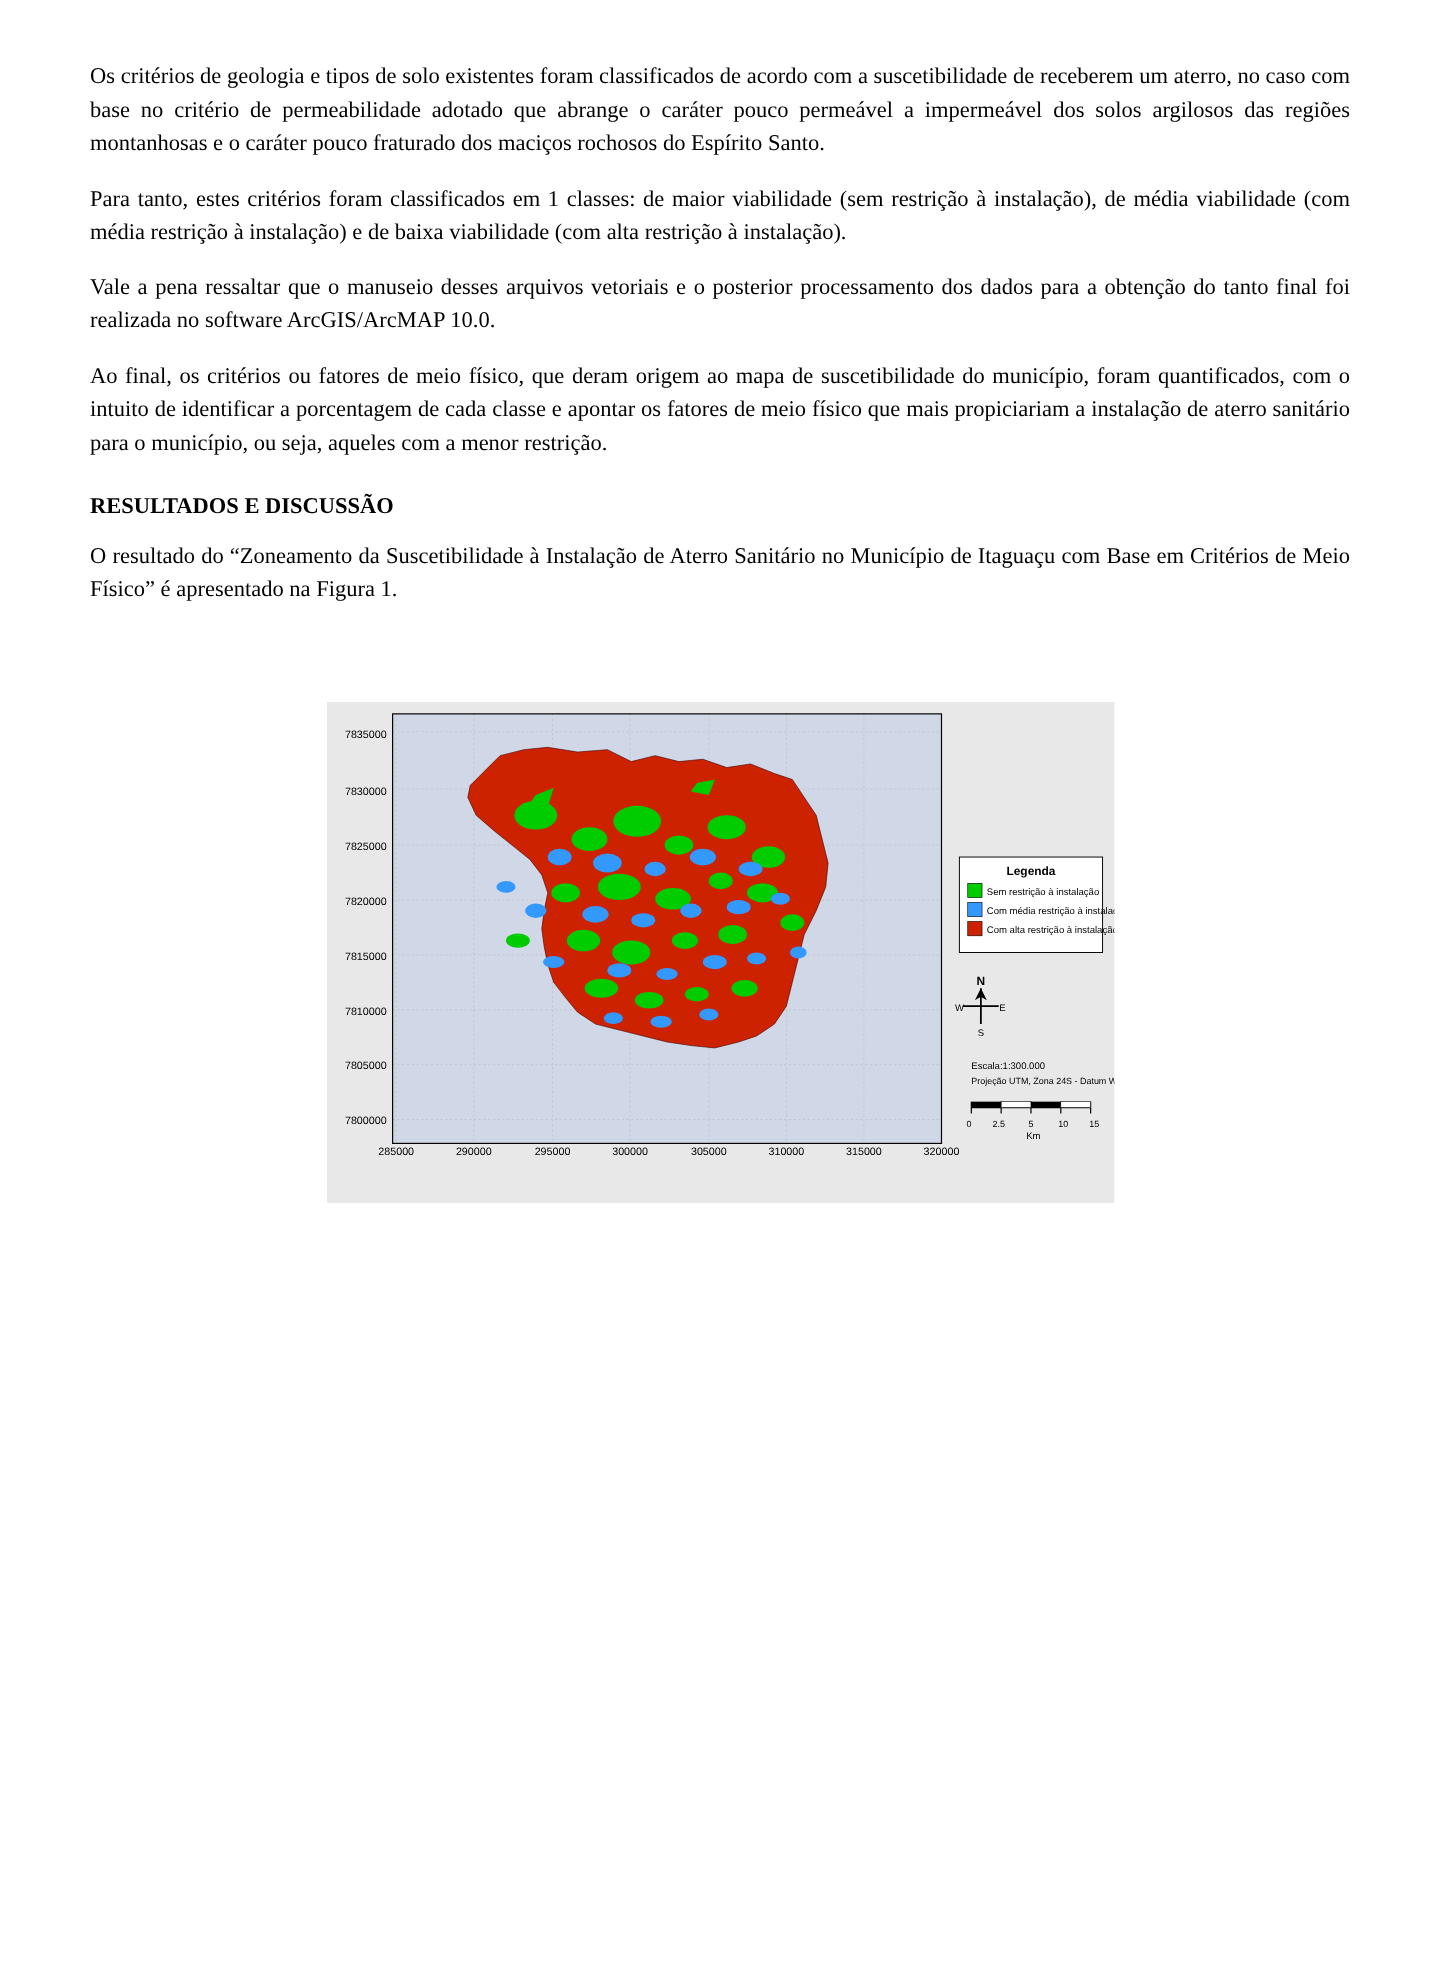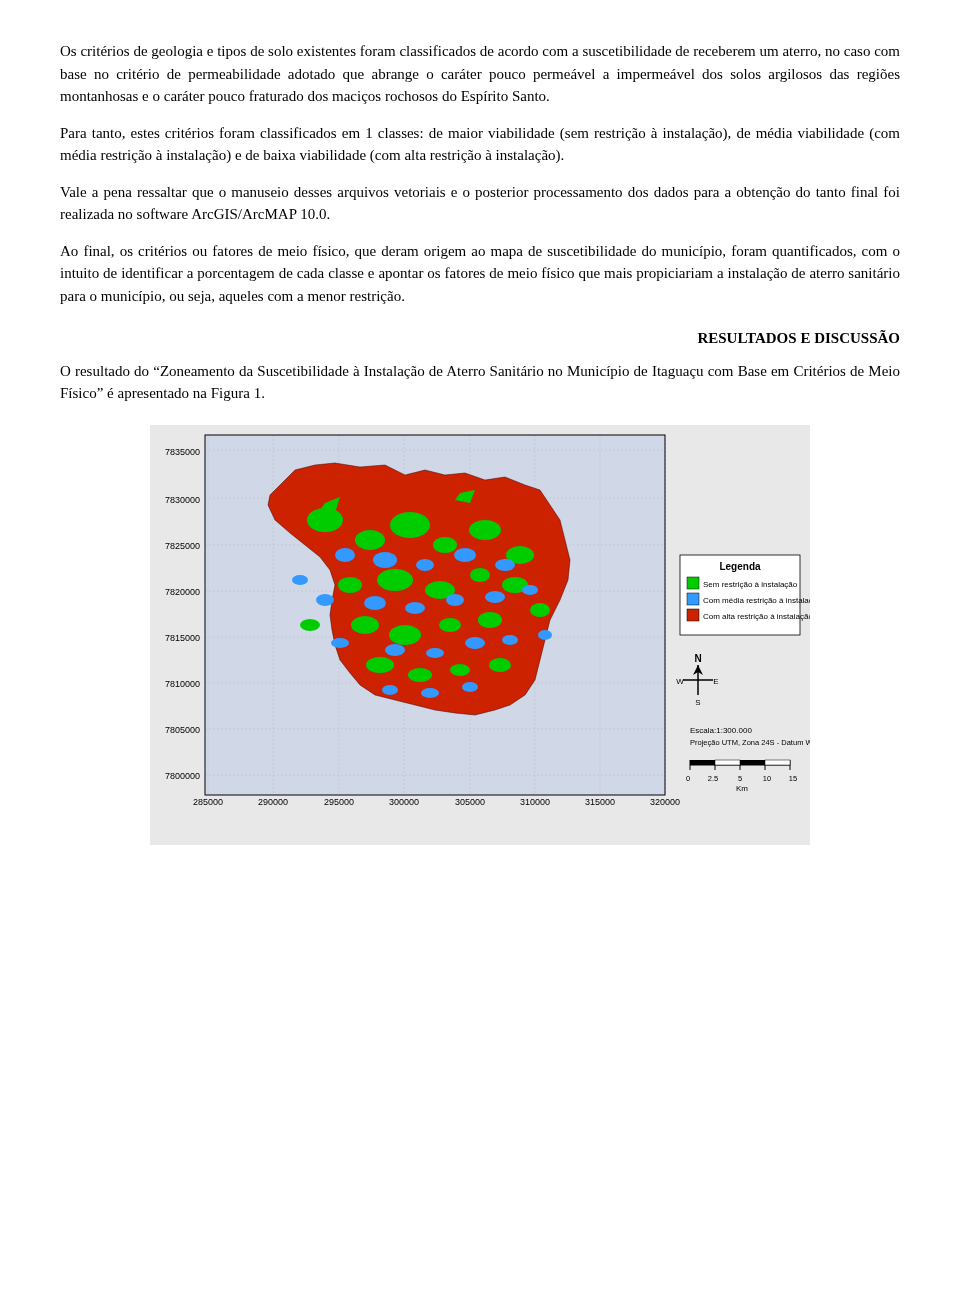--- a/index.html
+++ b/index.html
@@ -15,28 +15,27 @@
     .paragraph {
       text-align: justify;
       margin-bottom: 14px;
       font-family: Liberation Serif, serif;
     }
     .section-title {
       font-weight: bold;
       font-size: 15px;
       margin-bottom: 10px;
       margin-top: 20px;
-      text-align: right;
     }
     .figure-container {
       margin: 20px auto;
       text-align: center;
     }
     .map-image {
-      width: 660px;
+      width: 525px;
       height: 420px;
       margin: 16px auto;
       position: relative;
       display: block;
     }
     .map-svg {
       width: 100%;
       height: 100%;
     }
     .figure-caption {

